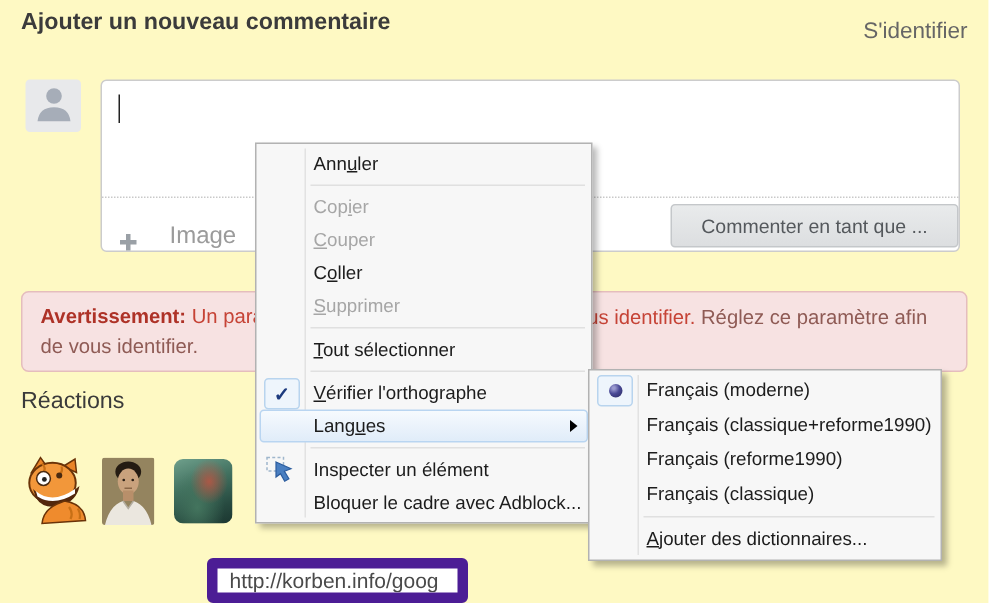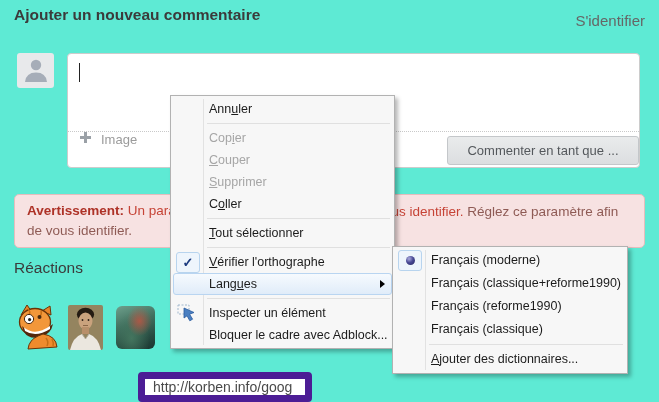--- a/index.html
+++ b/index.html
@@ -1,31 +1,31 @@
 <!DOCTYPE html>
 <html><head>
 <meta charset="utf-8">
 <style>
   html,body{margin:0;padding:0;background:#fff;}
-  #stage{position:relative;width:659px;height:402px;background:#5eead4;overflow:hidden;
+  #stage{position:relative;width:659px;height:402px;background:#fef9c3;overflow:hidden;
          font-family:"Liberation Sans", sans-serif;color:#3b3b3b;}
 
   
   .page-title{position:absolute;left:14px;top:6px;font-size:15.5px;font-weight:bold;color:#3b3b3b;}
   .signin{position:absolute;right:14px;top:12px;font-size:15px;color:#666;cursor:pointer;}
 
   
   .avatar-box{position:absolute;left:17px;top:53px;width:37px;height:35px;background:#e8e9eb;border-radius:3px;
               display:flex;align-items:center;justify-content:center;}
   .comment-box{position:absolute;left:67px;top:53px;width:573px;height:115px;background:#fff;
                border:1px solid #ccc;border-radius:4px;box-sizing:border-box;}
   .caret{position:absolute;left:11px;top:9px;width:1px;height:19px;background:#222;}
   .composer-footer{position:absolute;left:0;right:0;bottom:0;height:35px;border-top:1px dotted #c9c9c9;}
-  .image-btn{position:absolute;left:12px;top:0;height:35px;display:flex;align-items:flex-start;gap:10px;
-             color:#9b9b9b;font-size:13px;cursor:pointer;}
+  .image-btn{position:absolute;left:12px;top:0;height:35px;display:flex;align-items:flex-end;gap:22px;
+             color:#9b9b9b;font-size:16px;cursor:pointer;}
   .plus-icon{position:relative;width:11px;height:11px;display:inline-block;}
   .plus-icon::before,.plus-icon::after{content:"";position:absolute;background:#9aa0a6;}
   .plus-icon::before{left:4px;top:0;width:3px;height:11px;}
   .plus-icon::after{left:0;top:4px;width:11px;height:3px;}
   .comment-btn{position:absolute;right:0;bottom:2px;width:192px;height:29px;
                background:linear-gradient(#e9ebec,#dcdee0);border:1px solid #c4c7ca;border-radius:3px;
                box-sizing:border-box;color:#54585c;font-size:13px;display:flex;align-items:center;
                justify-content:center;cursor:pointer;}
 
   
@@ -157,25 +157,25 @@
       <span>Ann</span><span class="ak">u</span><span>ler</span>
     </div>
     <div class="sep"></div>
 
     <div class="mi disabled">
       <span>Cop</span><span class="ak">i</span><span>er</span>
     </div>
     <div class="mi disabled">
       <span></span><span class="ak">C</span><span>ouper</span>
     </div>
+    <div class="mi">
+      <span>C</span><span class="ak">o</span><span>ller</span>
+    </div>
     <div class="mi disabled">
       <span></span><span class="ak">S</span><span>upprimer</span>
-    </div>
-    <div class="mi">
-      <span>C</span><span class="ak">o</span><span>ller</span>
     </div>
     <div class="sep"></div>
 
     <div class="mi">
       <span></span><span class="ak">T</span><span>out sélectionner</span>
     </div>
     <div class="sep"></div>
 
     <div class="mi">
       <span class="glyph-box">

